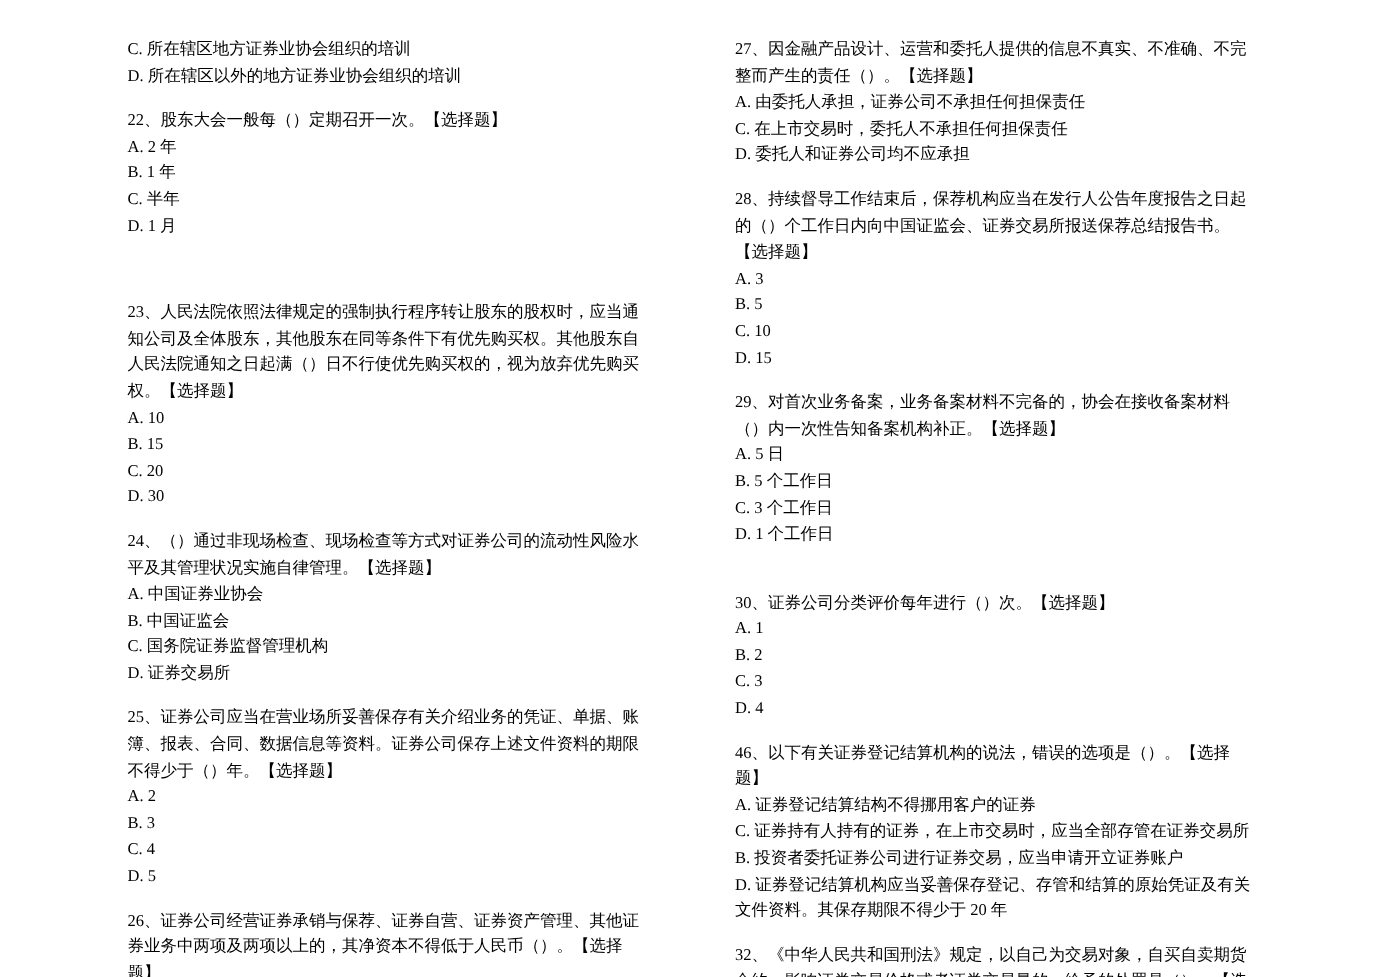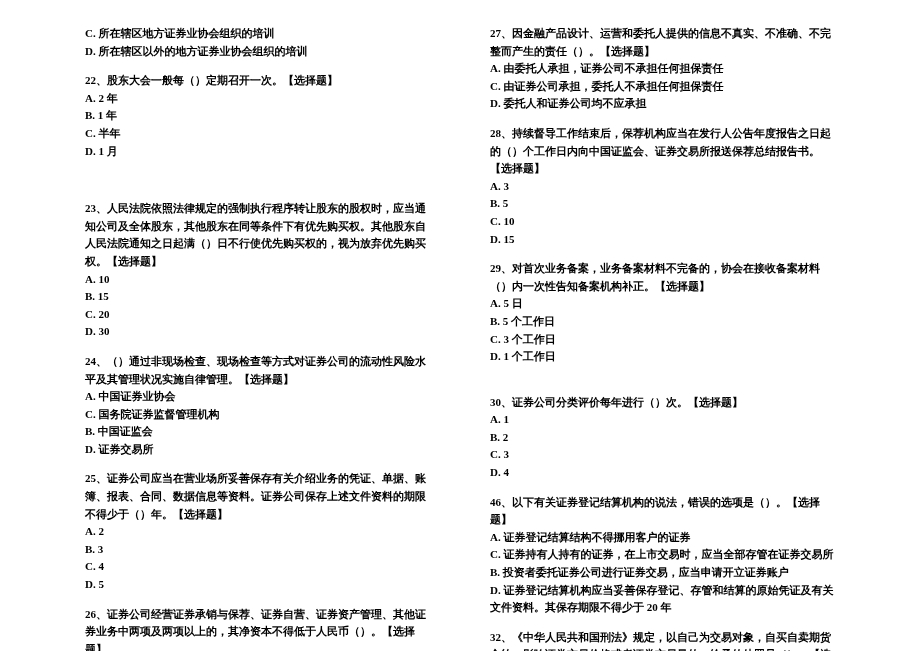--- a/index.html
+++ b/index.html
@@ -17,21 +17,20 @@
     }
     .two-column {
       display: flex;
       gap: 60px;
     }
     .column {
       flex: 1;
     }
     .block {
       margin-bottom: 12px;
-      font-weight: bold;
     }
     .line {
       display: block;
     }
   </style>
 </head>
 <body>
 
 <div class="two-column">
   <div class="column">
@@ -53,22 +52,22 @@
       <span class="line">23、人民法院依照法律规定的强制执行程序转让股东的股权时，应当通知公司及全体股东，其他股东在同等条件下有优先购买权。其他股东自人民法院通知之日起满（）日不行使优先购买权的，视为放弃优先购买权。【选择题】</span>
       <span class="line">A. 10</span>
       <span class="line">B. 15</span>
       <span class="line">C. 20</span>
       <span class="line">D. 30</span>
     </div>
 
     <div class="block">
       <span class="line">24、（）通过非现场检查、现场检查等方式对证券公司的流动性风险水平及其管理状况实施自律管理。【选择题】</span>
       <span class="line">A. 中国证券业协会</span>
+      <span class="line">B. 中国证监会</span>
       <span class="line">C. 国务院证券监督管理机构</span>
-      <span class="line">B. 中国证监会</span>
       <span class="line">D. 证券交易所</span>
     </div>
 
     <div class="block">
       <span class="line">25、证券公司应当在营业场所妥善保存有关介绍业务的凭证、单据、账簿、报表、合同、数据信息等资料。证券公司保存上述文件资料的期限不得少于（）年。【选择题】</span>
       <span class="line">A. 2</span>
       <span class="line">B. 3</span>
       <span class="line">C. 4</span>
       <span class="line">D. 5</span>
     </div>
@@ -79,21 +78,21 @@
 
     </div>
 
   </div>
 
   <div class="column">
 
     <div class="block">
       <span class="line">27、因金融产品设计、运营和委托人提供的信息不真实、不准确、不完整而产生的责任（）。【选择题】</span>
       <span class="line">A. 由委托人承担，证券公司不承担任何担保责任</span>
-      <span class="line">C. 由证券公司承担，委托人不承担任何担保责任</span>
+      <span class="line">C. 在上市交易时，委托人不承担任何担保责任</span>
       <span class="line">D. 委托人和证券公司均不应承担</span>
     </div>
 
     <div class="block">
       <span class="line">28、持续督导工作结束后，保荐机构应当在发行人公告年度报告之日起的（）个工作日内向中国证监会、证券交易所报送保荐总结报告书。【选择题】</span>
       <span class="line">A. 3</span>
       <span class="line">B. 5</span>
       <span class="line">C. 10</span>
       <span class="line">D. 15</span>
     </div>

